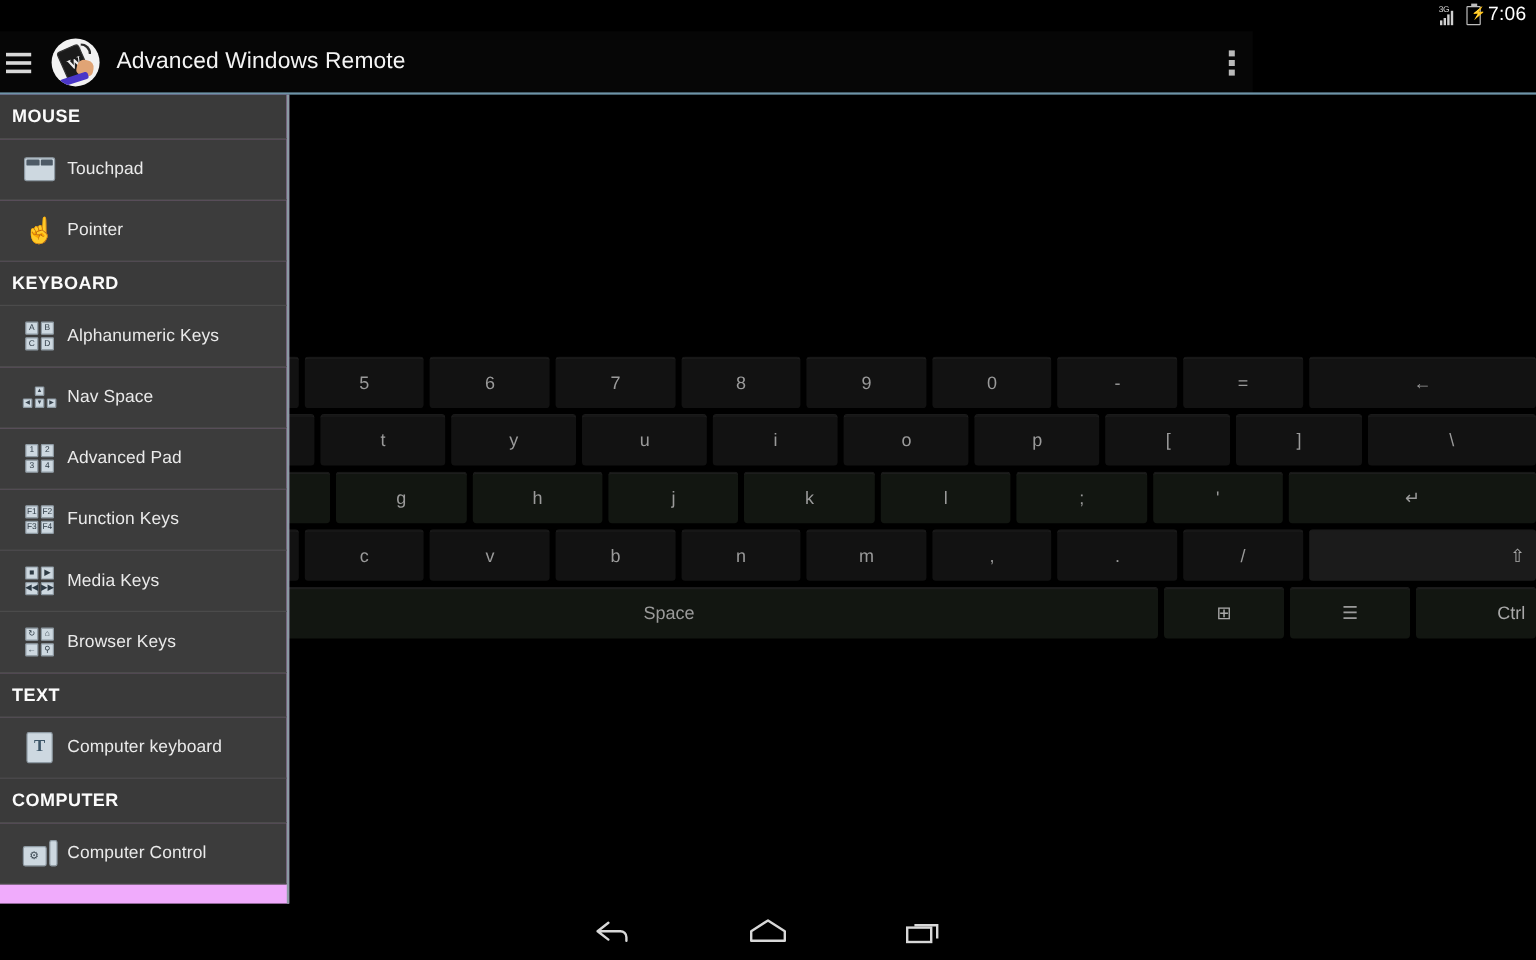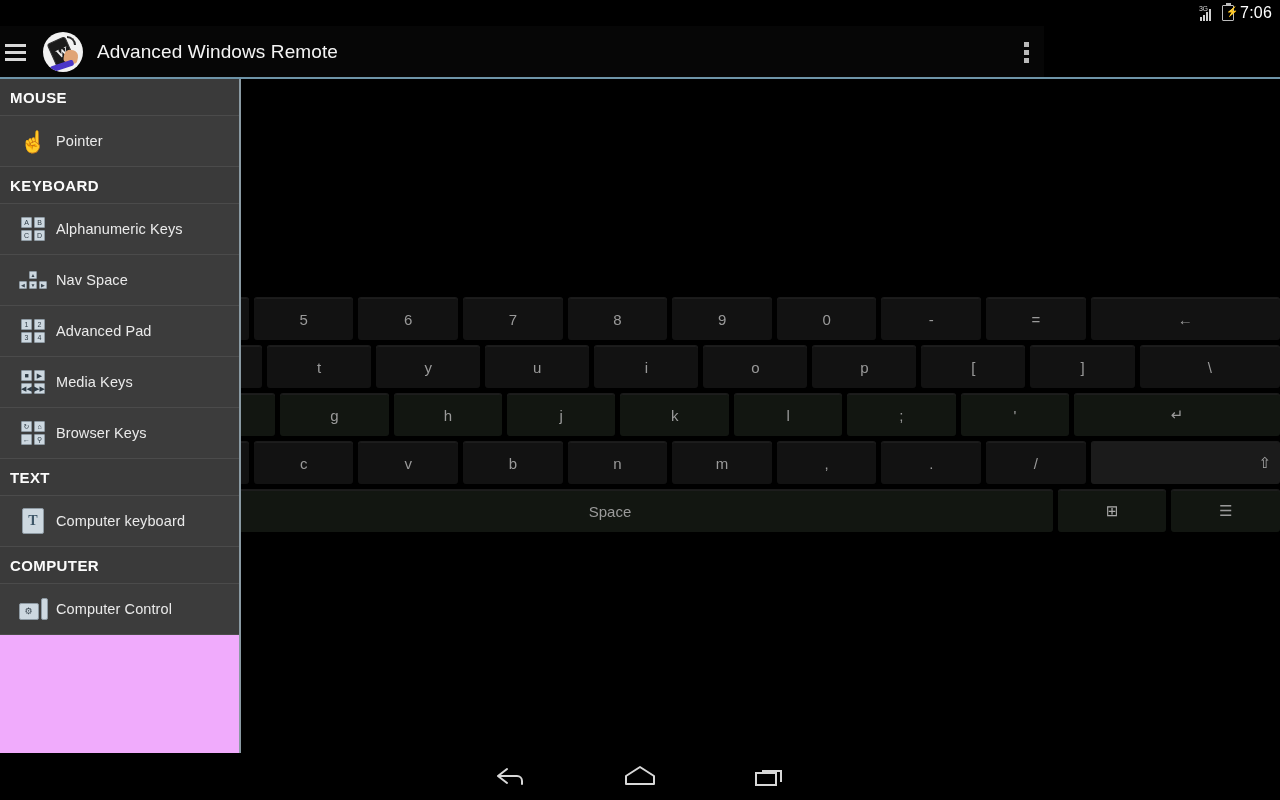--- a/index.html
+++ b/index.html
@@ -353,27 +353,41 @@
           </div>
           <div class="key space greenish">
             <span>Space</span>
           </div>
           <div class="key wide greenish lgt">
             <span>⊞</span>
           </div>
           <div class="key wide greenish">
             <span>☰</span>
           </div>
+          <div class="key wide greenish lgt">
+            <span class="lbl-right">Ctrl</span>
+          </div>
         </div>
       </div>
   </div>
 
   <div class="drawer" id="drawer">
       <div class="sec-head">
         <span>MOUSE</span>
+      </div>
+      <div class="nav-item">
+        <div class="nav-ico">
+          <div class="i-touchpad">
+            <div class="tp-top">
+              <b></b>
+              <b></b>
+            </div>
+          </div>
+        </div>
+        <div class="nav-lbl">Touchpad</div>
       </div>
       <div class="nav-item">
         <div class="nav-ico">
           <div class="i-pointer">☝</div>
         </div>
         <div class="nav-lbl">Pointer</div>
       </div>
       <div class="sec-head">
         <span>KEYBOARD</span>
       </div>
@@ -410,20 +424,31 @@
             <div class="i-cell">2</div>
             <div class="i-cell">3</div>
             <div class="i-cell">4</div>
           </div>
         </div>
         <div class="nav-lbl">Advanced Pad</div>
       </div>
       <div class="nav-item">
         <div class="nav-ico">
           <div class="i-grid" style="grid-template-columns: 1fr 1fr;">
+            <div class="i-cell">F1</div>
+            <div class="i-cell">F2</div>
+            <div class="i-cell">F3</div>
+            <div class="i-cell">F4</div>
+          </div>
+        </div>
+        <div class="nav-lbl">Function Keys</div>
+      </div>
+      <div class="nav-item">
+        <div class="nav-ico">
+          <div class="i-grid" style="grid-template-columns: 1fr 1fr;">
             <div class="i-cell">■</div>
             <div class="i-cell">▶</div>
             <div class="i-cell">◀◀</div>
             <div class="i-cell">▶▶</div>
           </div>
         </div>
         <div class="nav-lbl">Media Keys</div>
       </div>
       <div class="nav-item">
         <div class="nav-ico">

